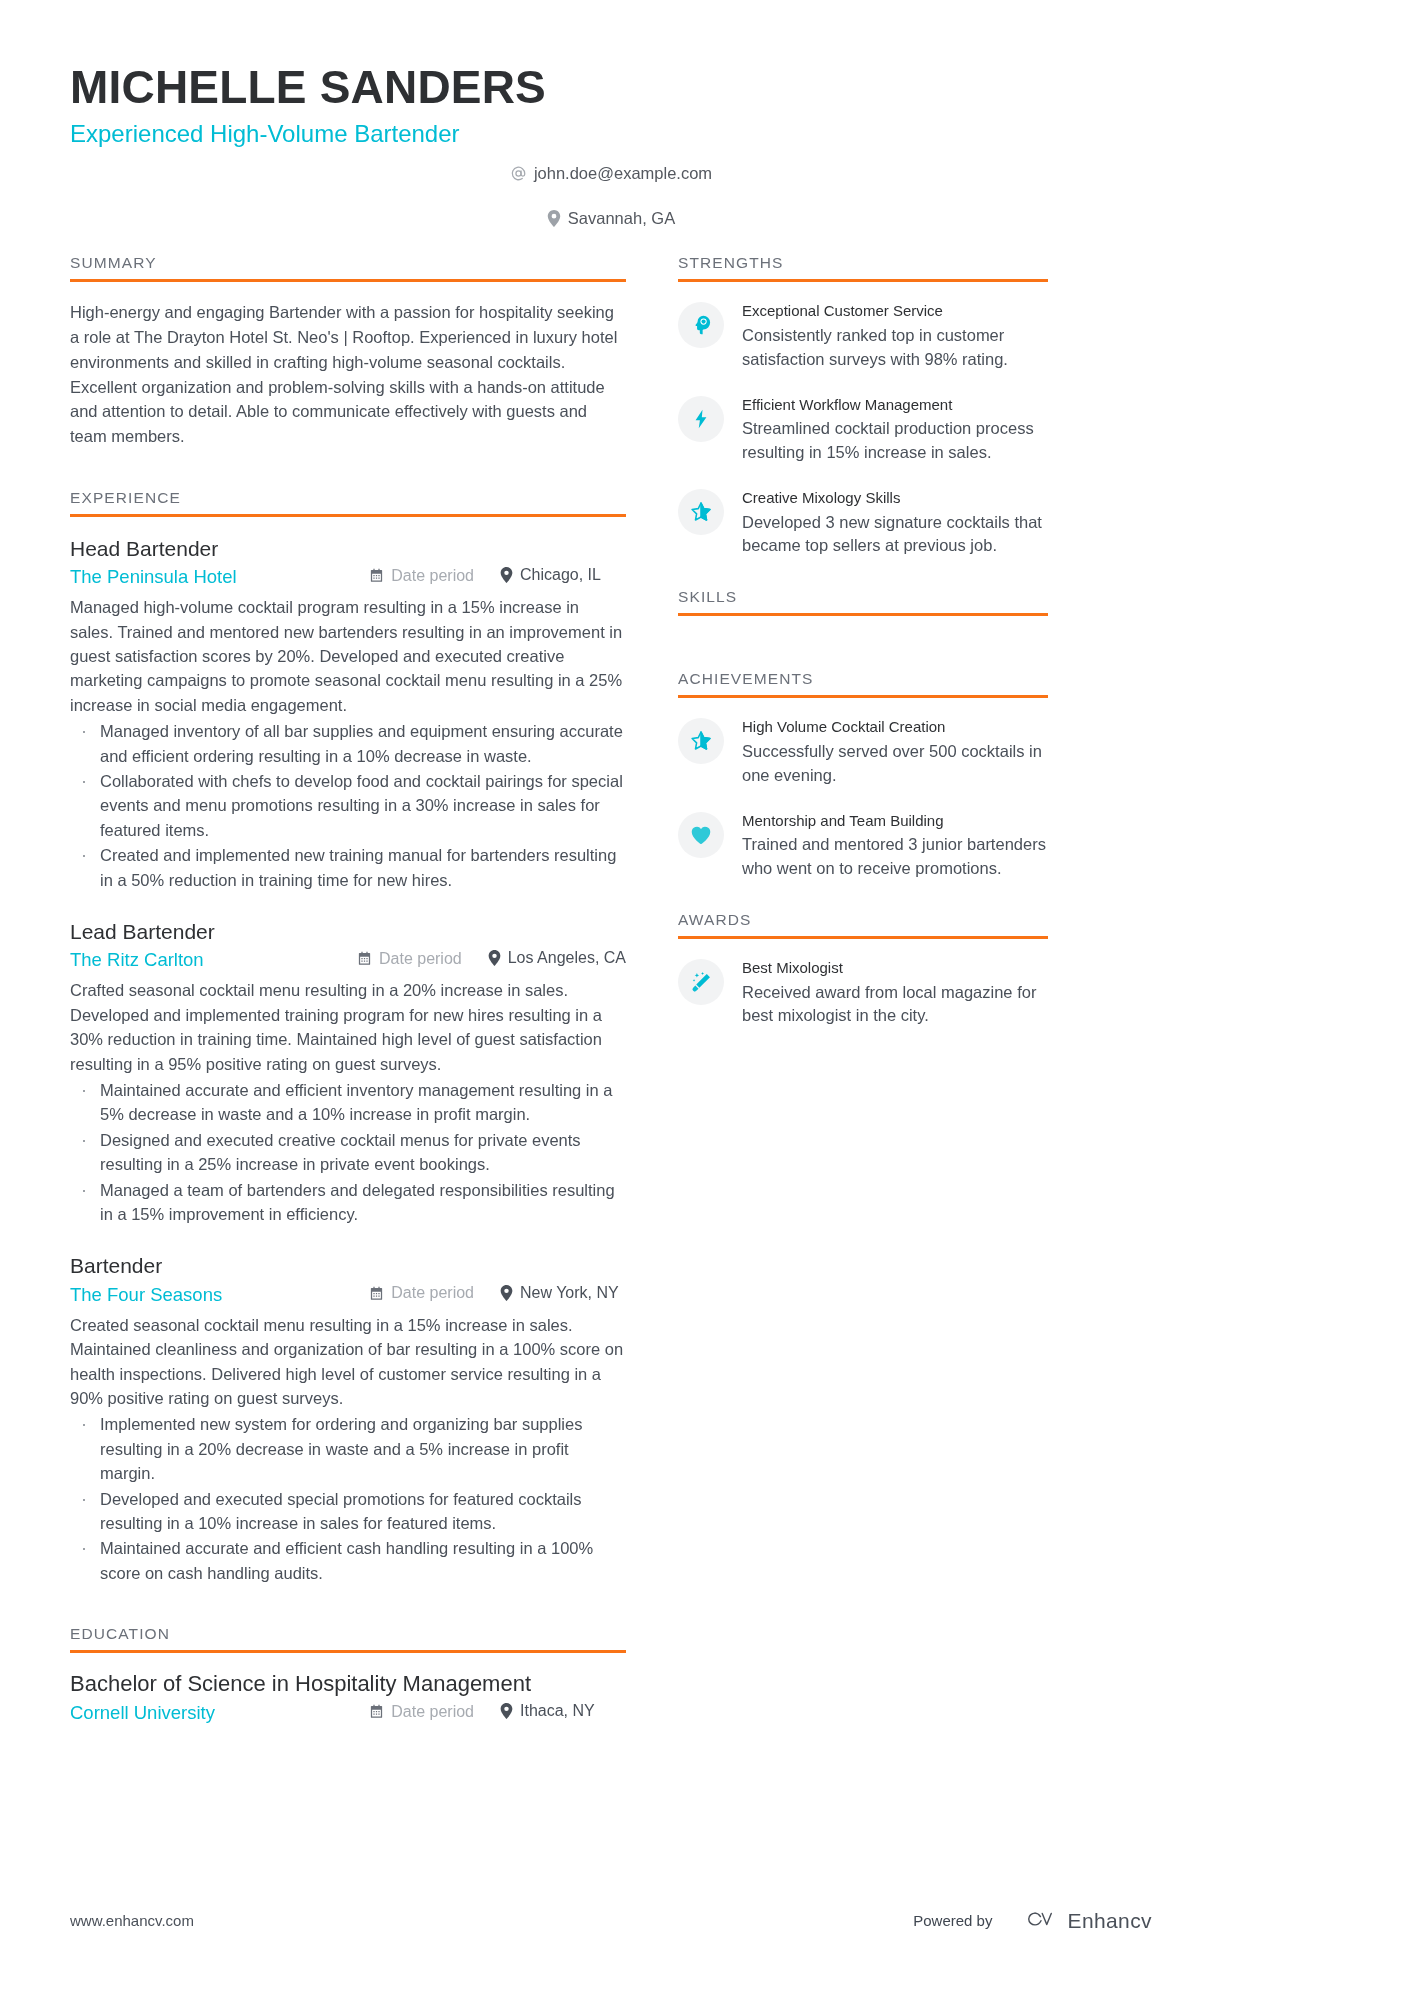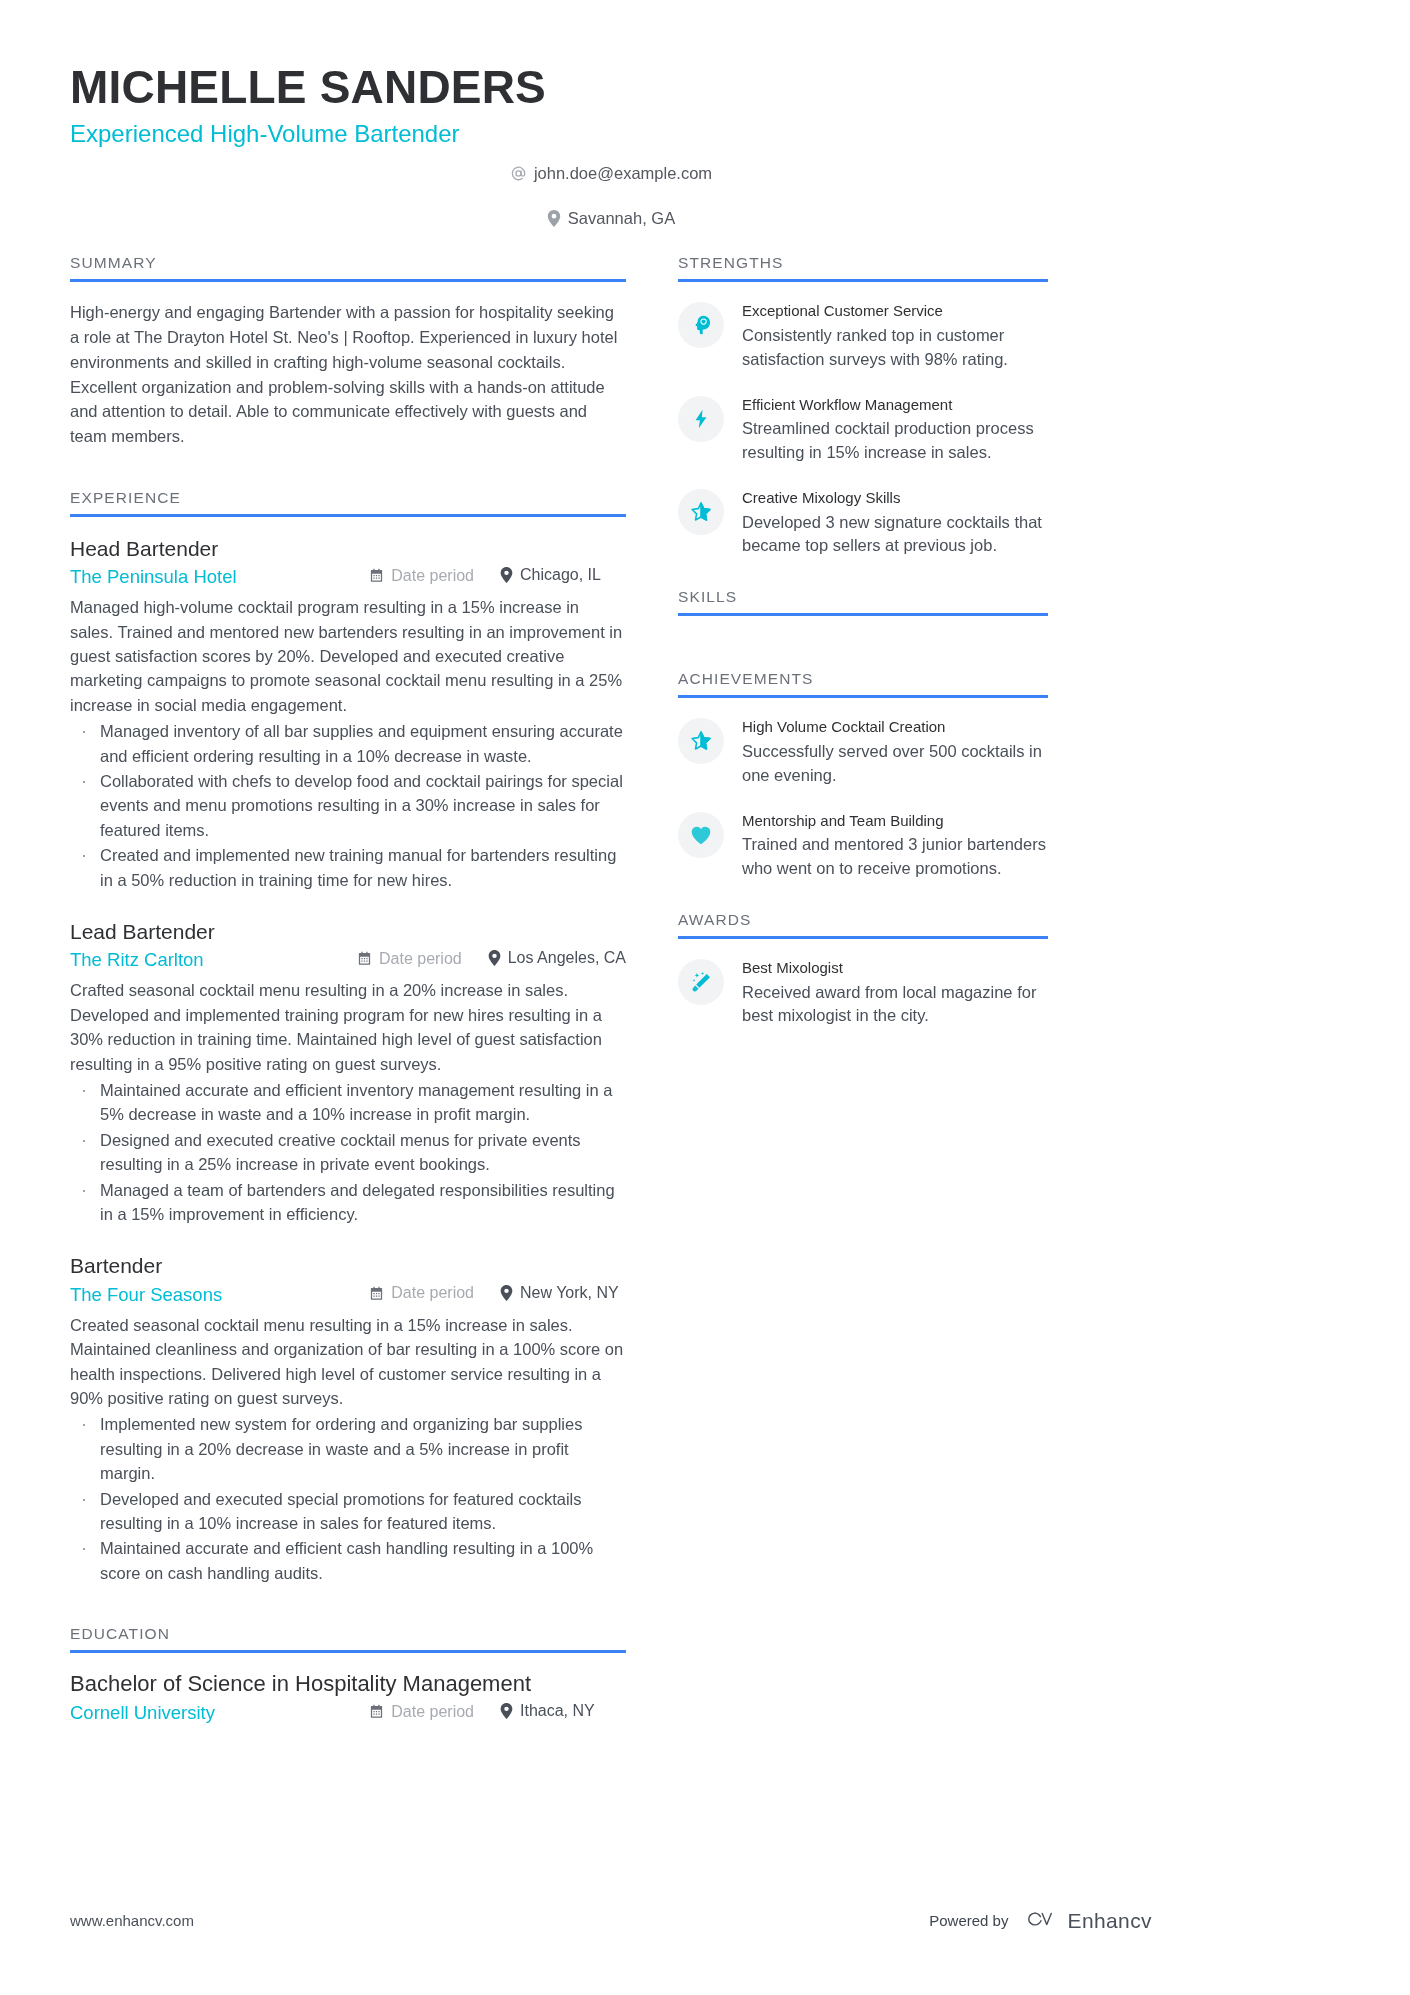--- a/index.html
+++ b/index.html
@@ -54,21 +54,21 @@
   .col-right { width: 370px; flex: none; }
 
   
   .section { margin-bottom: 4px; }
   .section-title {
     font-size: 15.5px;
     letter-spacing: 1.1px;
     color: #6b7079;
     text-transform: uppercase;
     padding-bottom: 7px;
-    border-bottom: 3px solid #3b82f6;
+    border-bottom: 3px solid #f97316;
     margin: 0 0 18px 0;
     font-weight: 400;
   }
   .gap-lg { height: 36px; }
   .gap-md { height: 26px; }
 
   
   .summary-text {
     font-size: 16.5px;
     line-height: 1.5;
@@ -197,21 +197,21 @@
     bottom: 62px;
     display: flex;
     align-items: center;
     justify-content: space-between;
     font-size: 15px;
     color: #4a5059;
   }
   .powered {
     display: flex;
     align-items: center;
-    gap: 14px;
+    gap: 30px;
     color: #3f4650;
   }
   .enhancv-logo { display: flex; align-items: center; gap: 9px; }
   .enhancv-word { font-size: 21px; color: #4a5059; letter-spacing: 0.4px; }
 </style>
 </head>
 <body>
 
 <div class="page">
 

